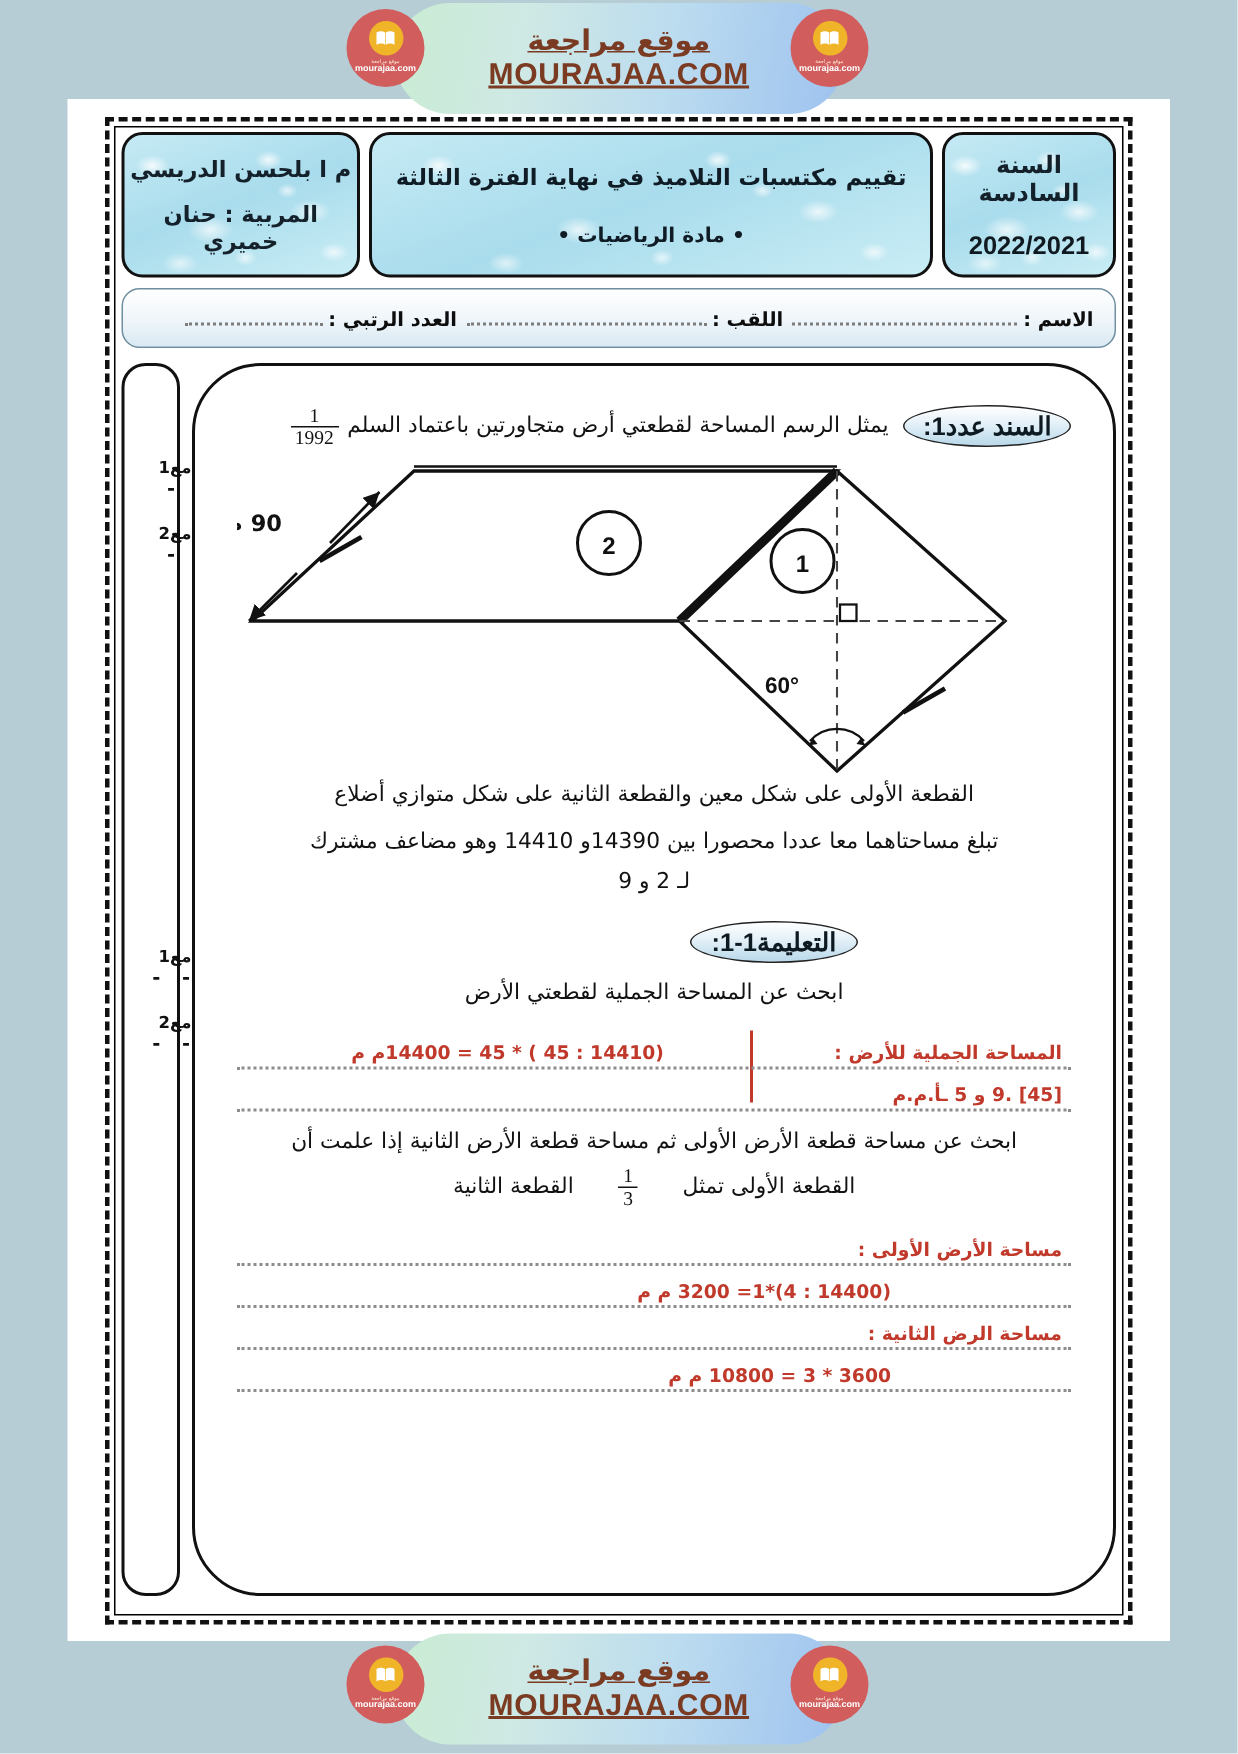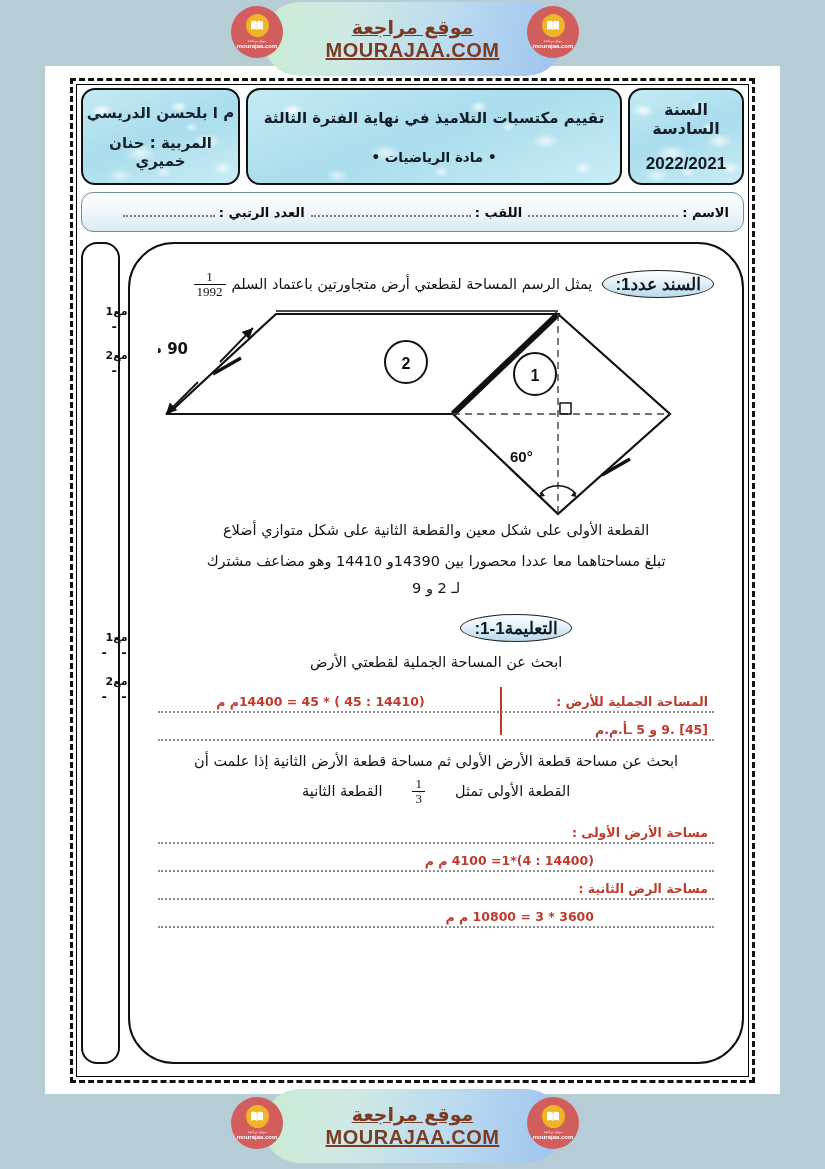--- a/index.html
+++ b/index.html
@@ -334,21 +334,21 @@
   .ans-text {
     position: absolute;
     bottom: 2px;
     font-family: "DejaVu Sans", sans-serif;
     font-size: 12.5px;
     font-weight: bold;
     color: #c0392b;
     white-space: nowrap;
   }
   .ans-text.r { right: 6px; }
-  .ans-text.l { left: 58px; }
+  .ans-text.l { left: 76px; }
   .ans-text.rr { right: 120px; }
   .red-divider {
     position: absolute;
     width: 2px;
     background: #c0392b;
     right: 212px;
   }
 </style>
 </head>
 <body>
@@ -509,21 +509,21 @@
           </span>
           <span>القطعة الثانية</span>
         </span>
       </div>
 
       <div class="answer-block" style="margin-top:10px;">
         <div class="ans-line">
           <span class="ans-text r">مساحة الأرض الأولى :</span>
         </div>
         <div class="ans-line">
-          <span class="ans-text rr">(14400 : 4)*1= 4100 م م</span>
+          <span class="ans-text rr">(14400 : 4)*1= 3200 م م</span>
         </div>
         <div class="ans-line">
           <span class="ans-text r">مساحة الرض الثانية :</span>
         </div>
         <div class="ans-line">
           <span class="ans-text rr">3600 * 3 = 10800 م م</span>
         </div>
       </div>
     </div>
 

